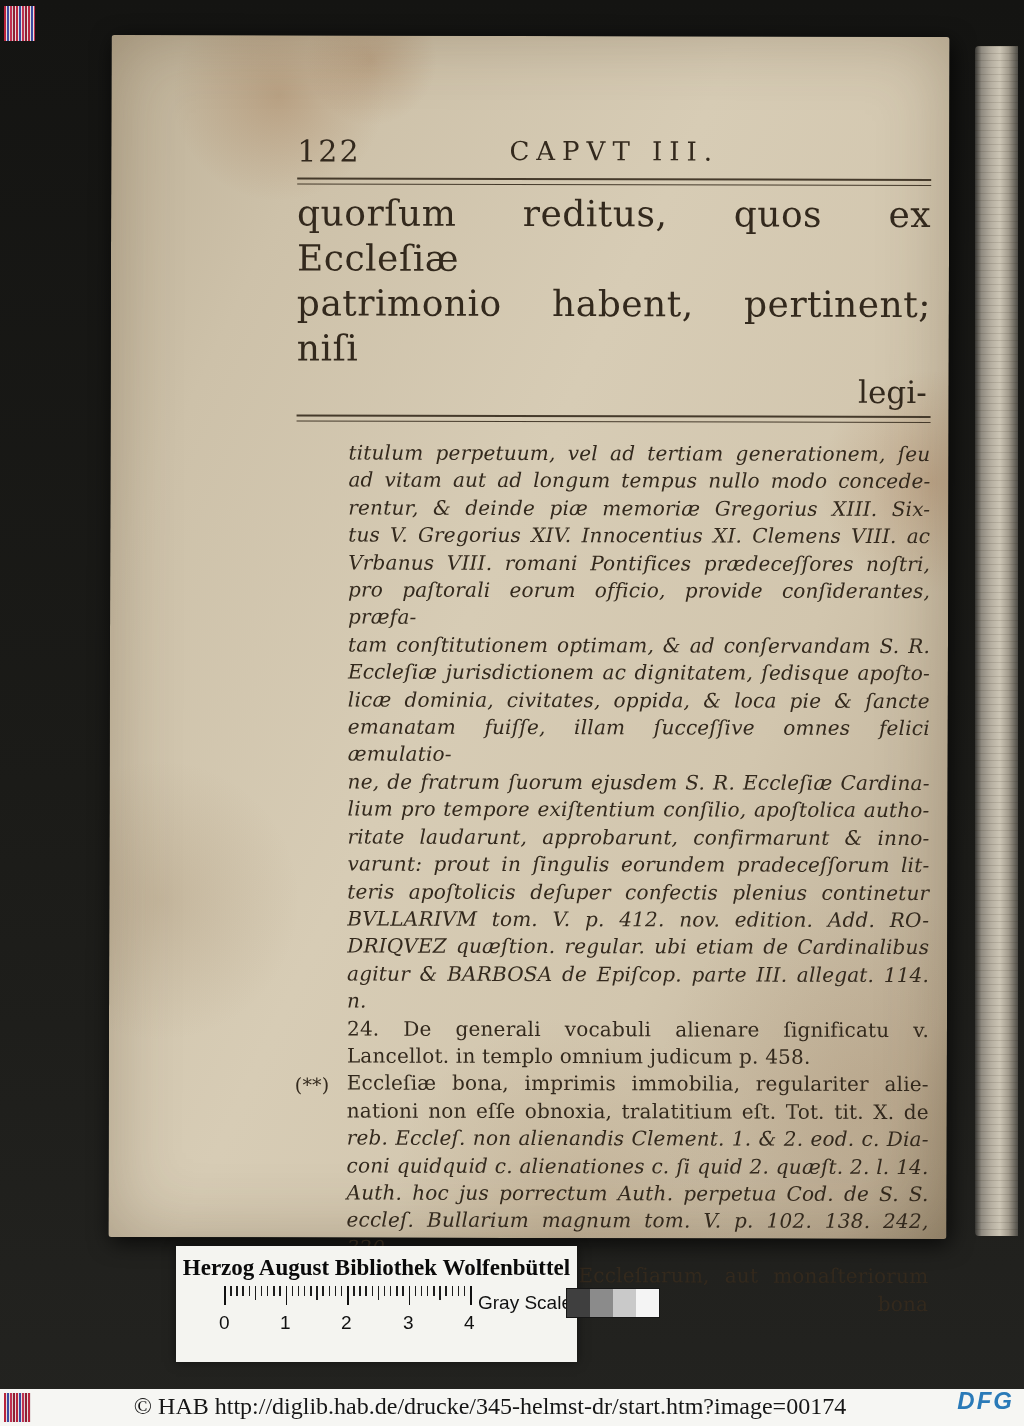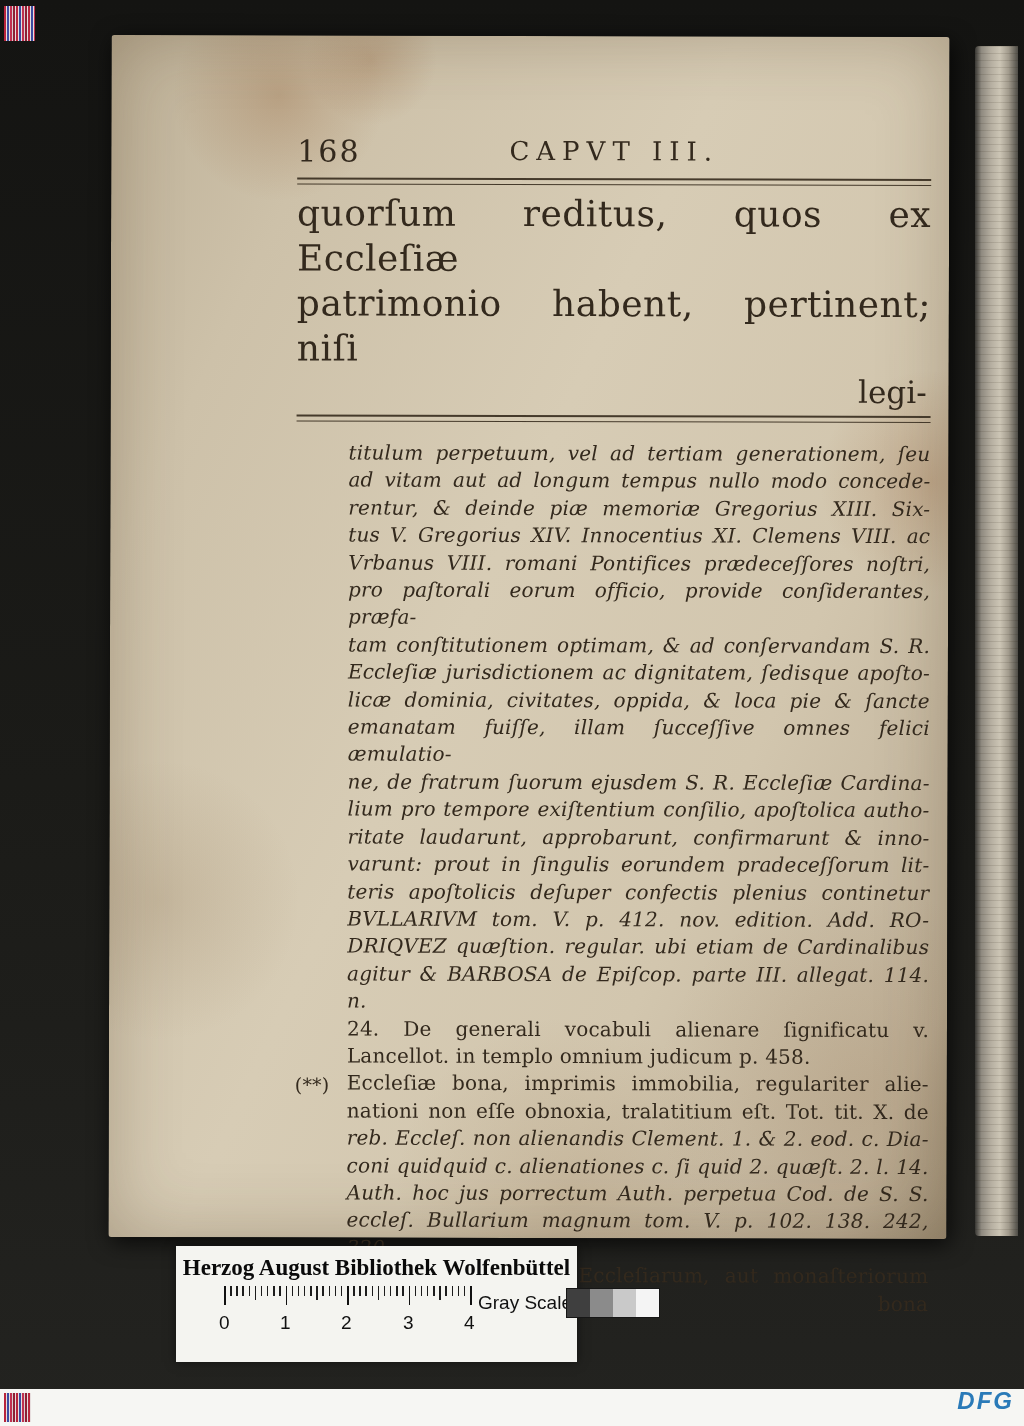--- a/index.html
+++ b/index.html
@@ -88,21 +88,21 @@
 <body>
 
 <div class="color-strip strip-top"></div>
 
 <div class="fore-edge"></div>
 
 <div class="book-page">
   <div class="text-area">
 
     <div class="header-row">
-      <span class="page-number">168</span>
+      <span class="page-number">122</span>
       <span class="chapter-header">CAPVT III.</span>
     </div>
 
     <div class="rule"></div>
 
     <div class="heading">
       <div class="heading-line">quorſum reditus, quos ex Eccleſiæ</div>
       <div class="heading-line">patrimonio habent, pertinent; niſi</div>
     </div>
 
@@ -166,14 +166,15 @@
   <div class="gray-patches">
     <span class="gp1"></span>
     <span class="gp2"></span>
     <span class="gp3"></span>
     <span class="gp4"></span>
   </div>
 </div>
 
 <div class="footer-bar">
   <div class="color-strip strip-bottom"></div>
+  <span class="copyright">© HAB http://diglib.hab.de/drucke/345-helmst-dr/start.htm?image=00174</span>
   <span class="dfg">DFG</span>
 </div>
 
 </body></html>

